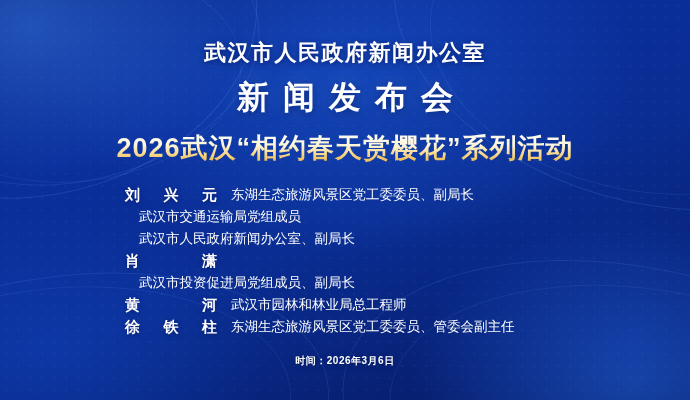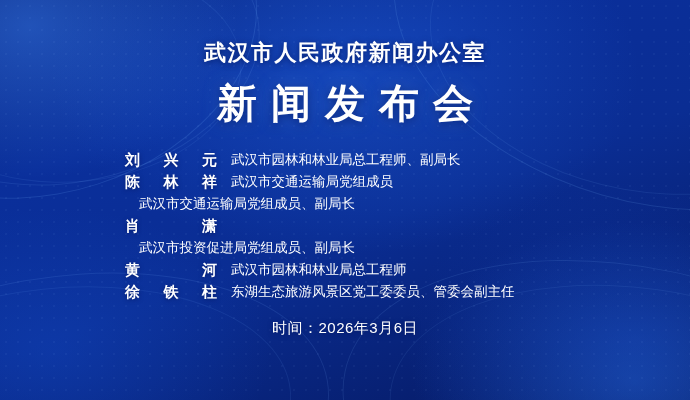--- a/index.html
+++ b/index.html
@@ -70,21 +70,21 @@
     padding-top: 38px;
     font-size: 22px;
     font-weight: bold;
     letter-spacing: 1.5px;
     color: #ffffff;
     text-shadow: 0 1px 6px rgba(0,20,90,0.8);
   }
 
   .main-title {
     margin: 8px 0 0 0;
-    font-size: 40px;
+    font-size: 32px;
     font-weight: bold;
     letter-spacing: 14px;
     text-indent: 14px;
     color: #ffffff;
     text-shadow: 0 2px 10px rgba(0,25,110,0.9), 0 0 18px rgba(110,180,255,0.35);
   }
 
   .sub-title {
     margin: 10px 0 0 0;
     font-size: 27px;
@@ -121,22 +121,22 @@
   .p-title {
     flex: 1;
     padding-left: 14px;
     font-size: 13.5px;
     color: #ffffff;
     white-space: nowrap;
   }
 
   .time {
     margin-top: 18px;
-    font-size: 15px;
-    font-weight: normal;
+    font-size: 10px;
+    font-weight: bold;
     color: #ffffff;
     letter-spacing: 0.5px;
     text-shadow: 0 1px 5px rgba(0,20,90,0.8);
   }
 </style>
 </head>
 <body>
 
 <div class="poster">
   <div class="glow-tl"></div>
@@ -148,32 +148,32 @@
   <div class="swirl s5"></div>
   <div class="swirl s6"></div>
   <div class="swirl s7"></div>
   <div class="swirl s8"></div>
   <div class="swirl s9"></div>
   <div class="dots"></div>
 
   <div class="content">
     <div class="org">武汉市人民政府新闻办公室</div>
     <div class="main-title">新闻发布会</div>
+    <div class="sub-title">2026武汉“相约春天赏樱花”系列活动</div>
 
     <div class="people">
       <div class="person">
         <span class="p-name">刘兴元</span>
-        <span class="p-title">武汉市园林和林业局总工程师、副局长</span>
+        <span class="p-title">东湖生态旅游风景区党工委委员、副局长</span>
       </div>
       <div class="person">
-        <span class="p-name">陈林祥</span>
         <span class="p-title">武汉市交通运输局党组成员</span>
       </div>
       <div class="person">
-        <span class="p-title">武汉市交通运输局党组成员、副局长</span>
+        <span class="p-title">武汉市人民政府新闻办公室、副局长</span>
       </div>
       <div class="person">
         <span class="p-name">肖潇</span>
       </div>
       <div class="person">
         <span class="p-title">武汉市投资促进局党组成员、副局长</span>
       </div>
       <div class="person">
         <span class="p-name">黄河</span>
         <span class="p-title">武汉市园林和林业局总工程师</span>

